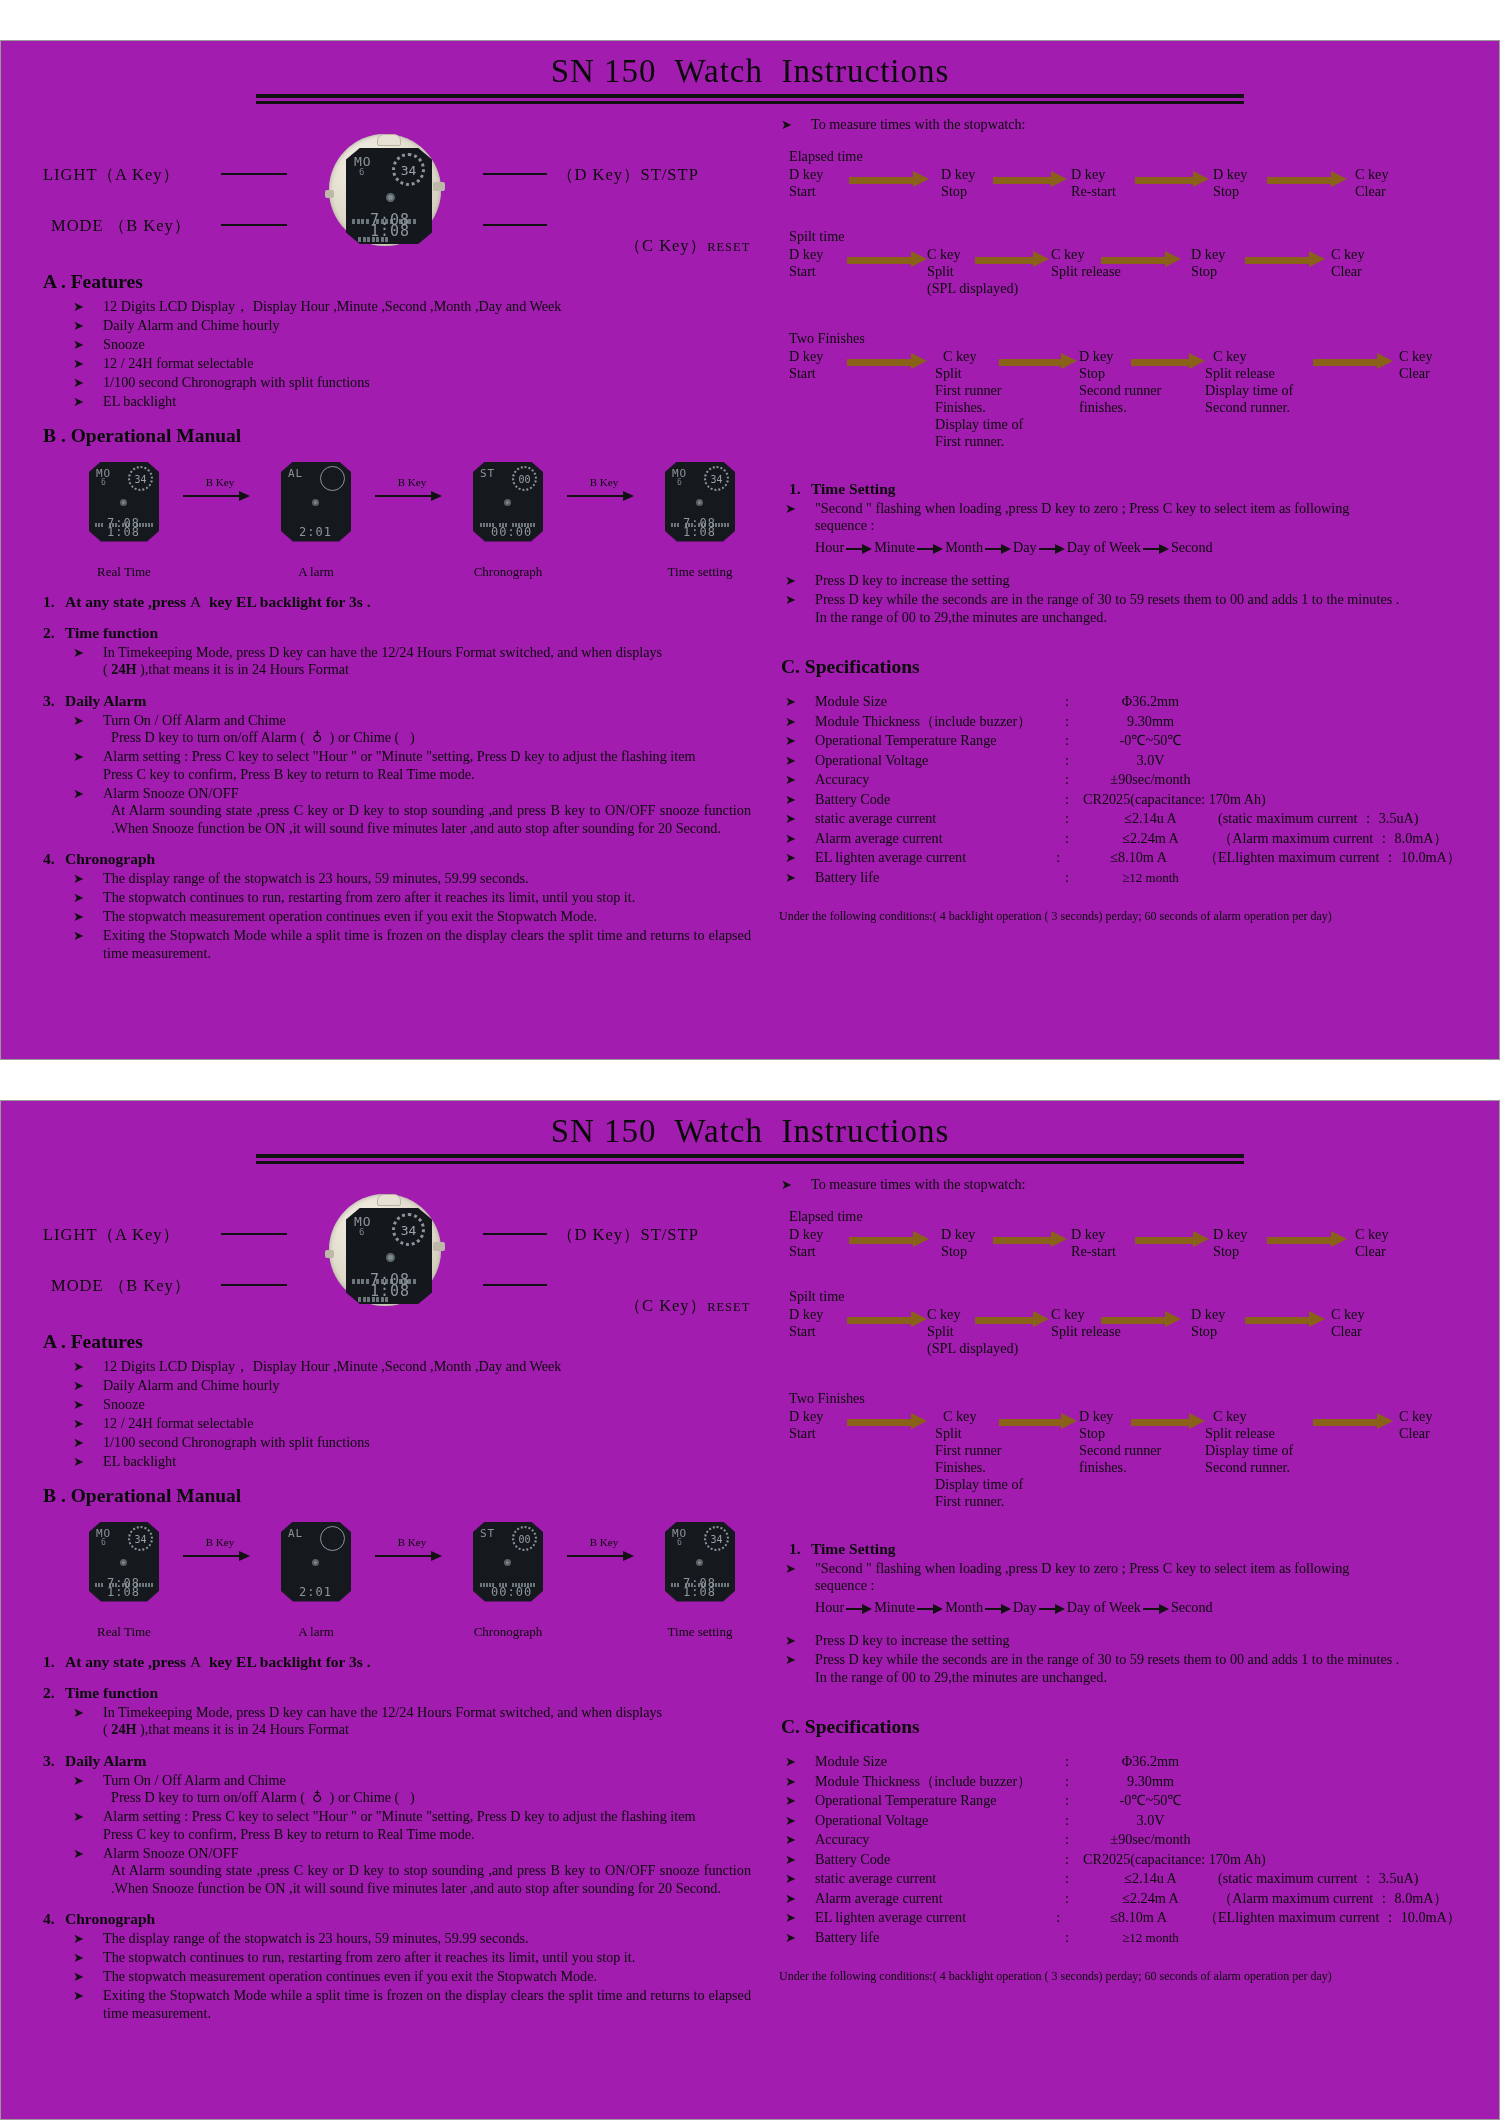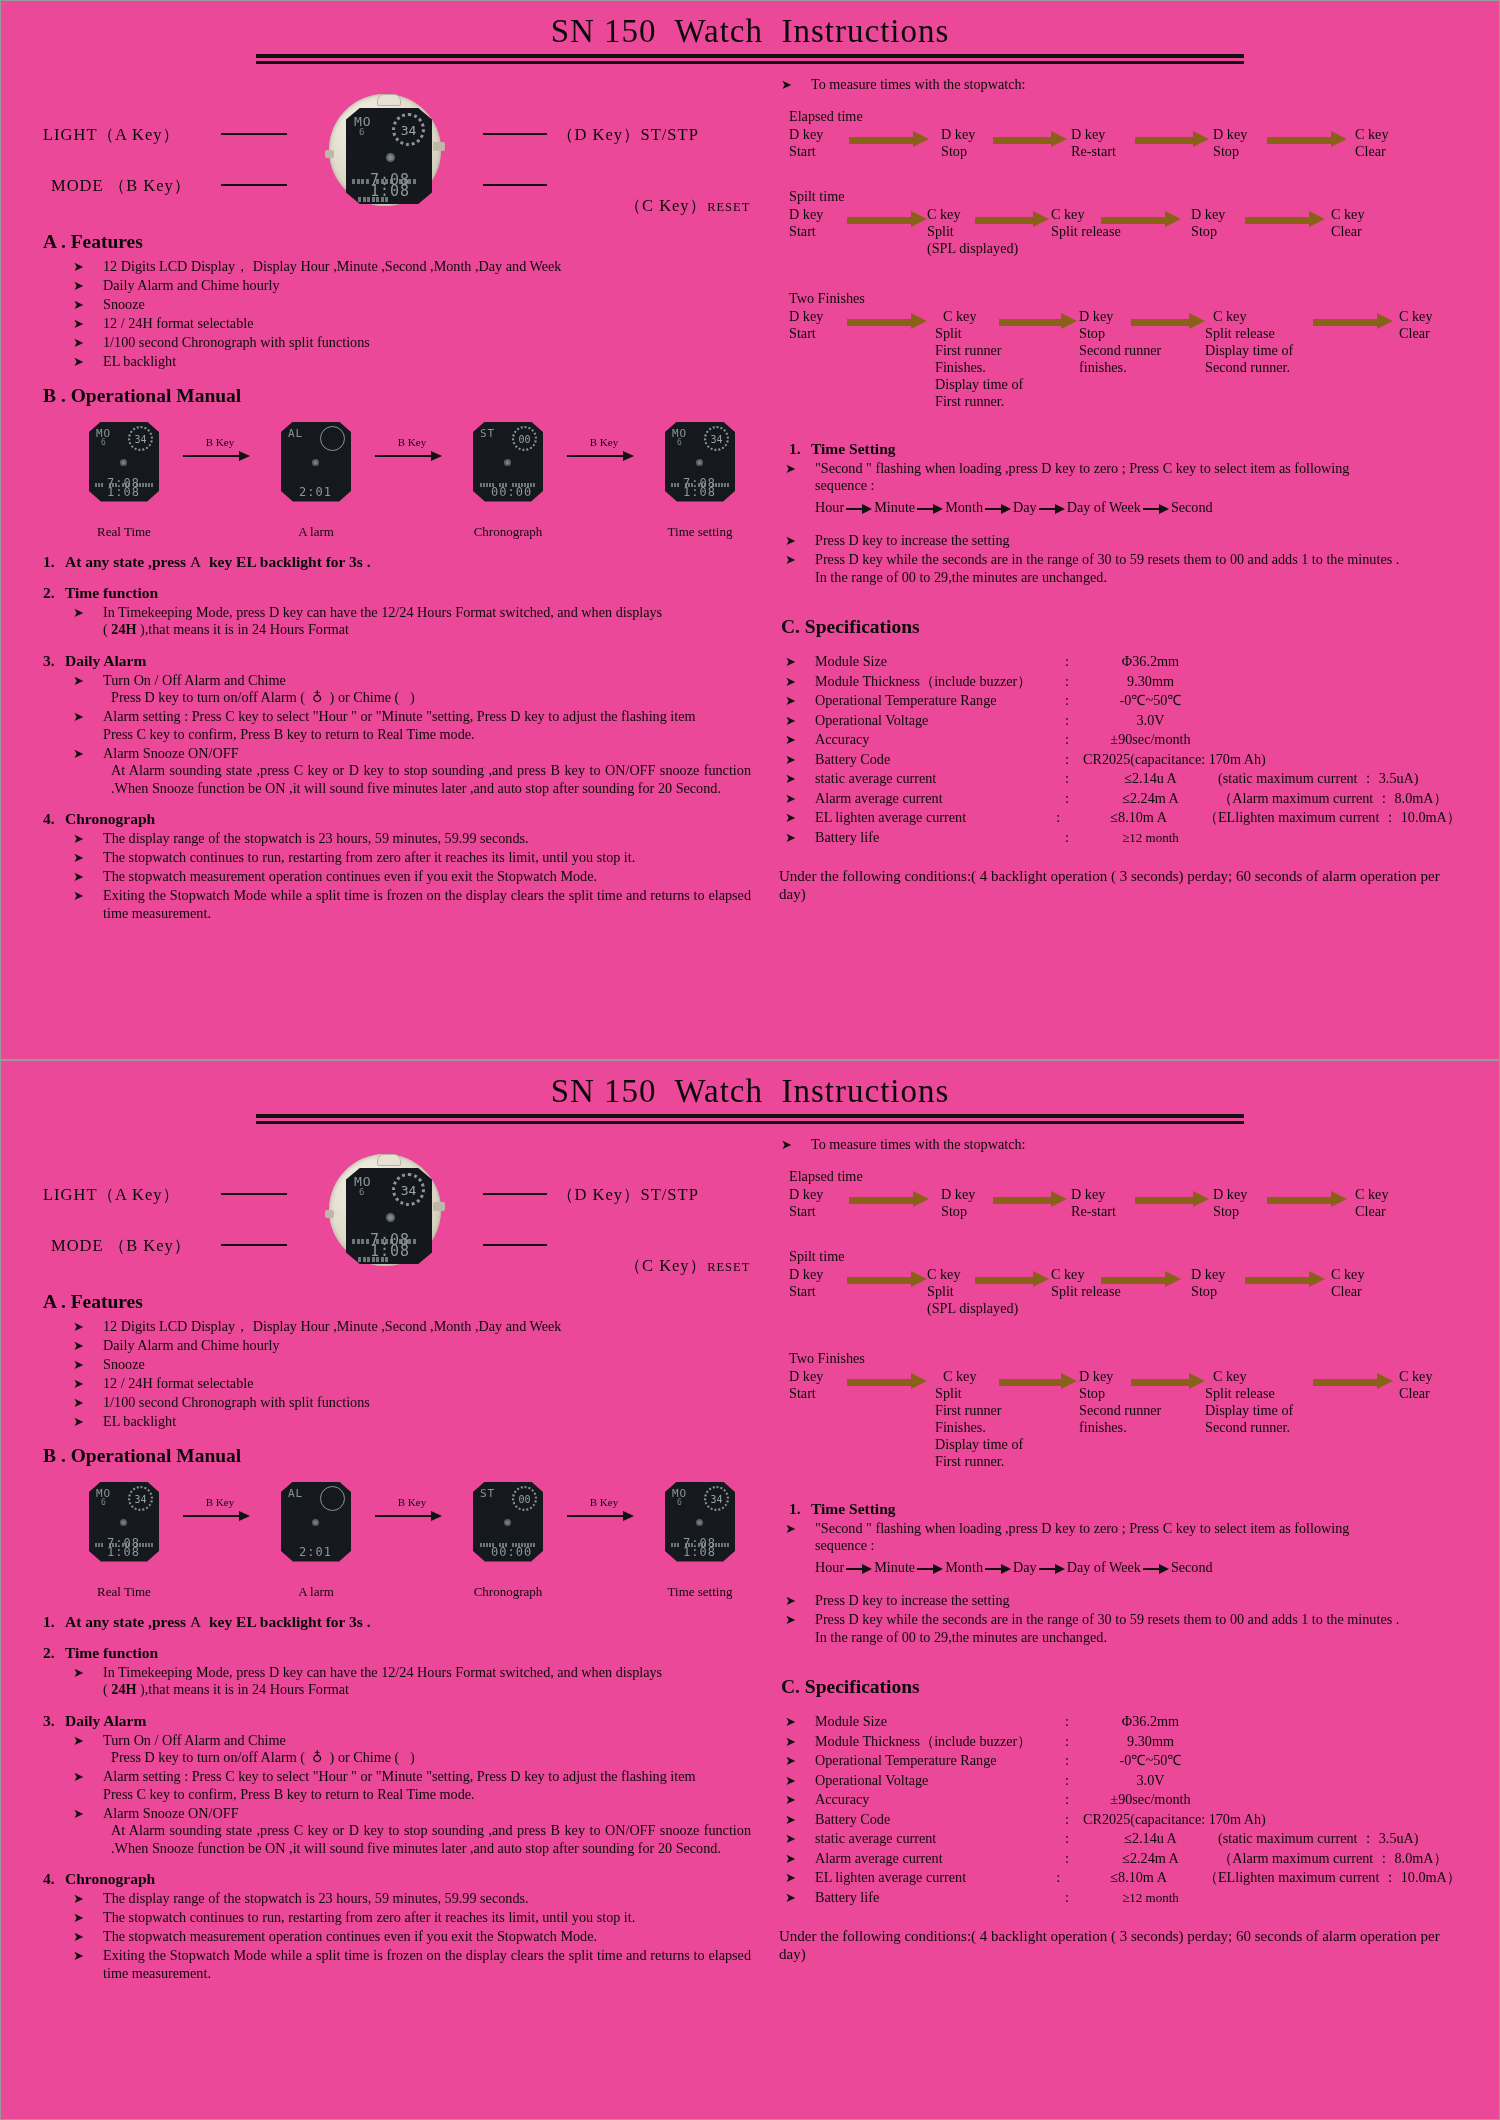--- a/index.html
+++ b/index.html
@@ -9,22 +9,23 @@
     background:#ffffff;
     font-family:"Liberation Serif", serif;
     color:#0a0a0a;
     overflow:hidden;
   }
   .doc { width:1500px; height:2120px; display:flex; flex-direction:column; }
   .page {
     width:1500px; height:1264px;
     border:1px solid #9a9a9a;
     position:relative;
-    background:#ec4899;
+    background:#a21caf;
     overflow:hidden;
+    margin-top:40px;
   }
   .page-inner { position:absolute; inset:0; }
 
   
   .title {
     text-align:center;
     font-size:33px;
     font-family:"Liberation Serif", serif;
     letter-spacing:1px;
     padding-top:12px;
@@ -167,21 +168,21 @@
   ul.specs { list-style:none; margin:0; padding:0 0 0 30px; }
   ul.specs li { position:relative; font-size:14.2px; line-height:19.5px; padding-left:30px; display:flex; }
   ul.specs li:before {
     content:"\27A4"; position:absolute; left:0; top:0; font-size:13px; color:#111;
     font-family:"DejaVu Sans", sans-serif;
   }
   .sp-name { width:250px; }
   .sp-colon { width:18px; }
   .sp-val { width:135px;text-align:center; }
   .sp-extra { white-space:nowrap; }
-  .cond { font-size:15px; line-height:18px; margin-top:20px; padding-left:8px; padding-right:20px; }
+  .cond { font-size:12px; line-height:18px; margin-top:20px; padding-left:8px; padding-right:20px; }
 
   .bell { font-family:"DejaVu Sans", sans-serif; font-weight:bold; }
 </style>
 </head>
 <body>
 
 <div class="doc">
   <div class="page" id="page-1">
   <div class="page-inner">
 

